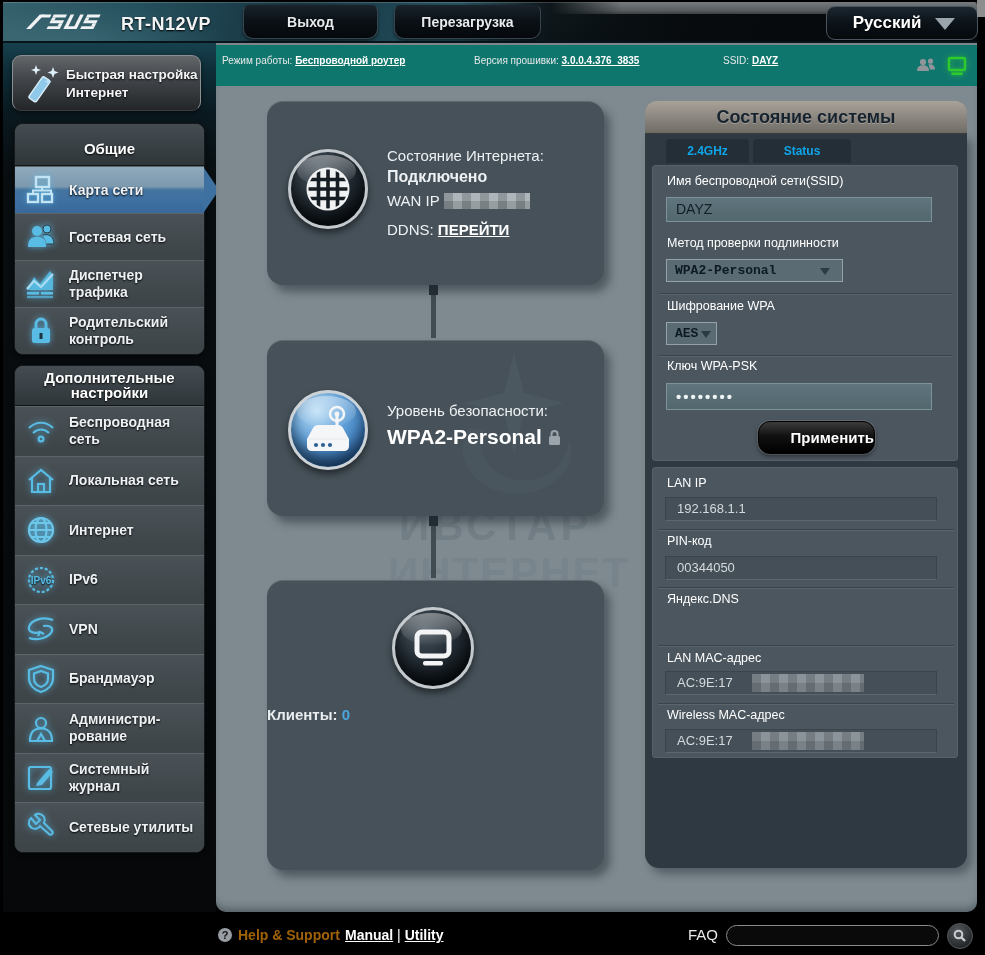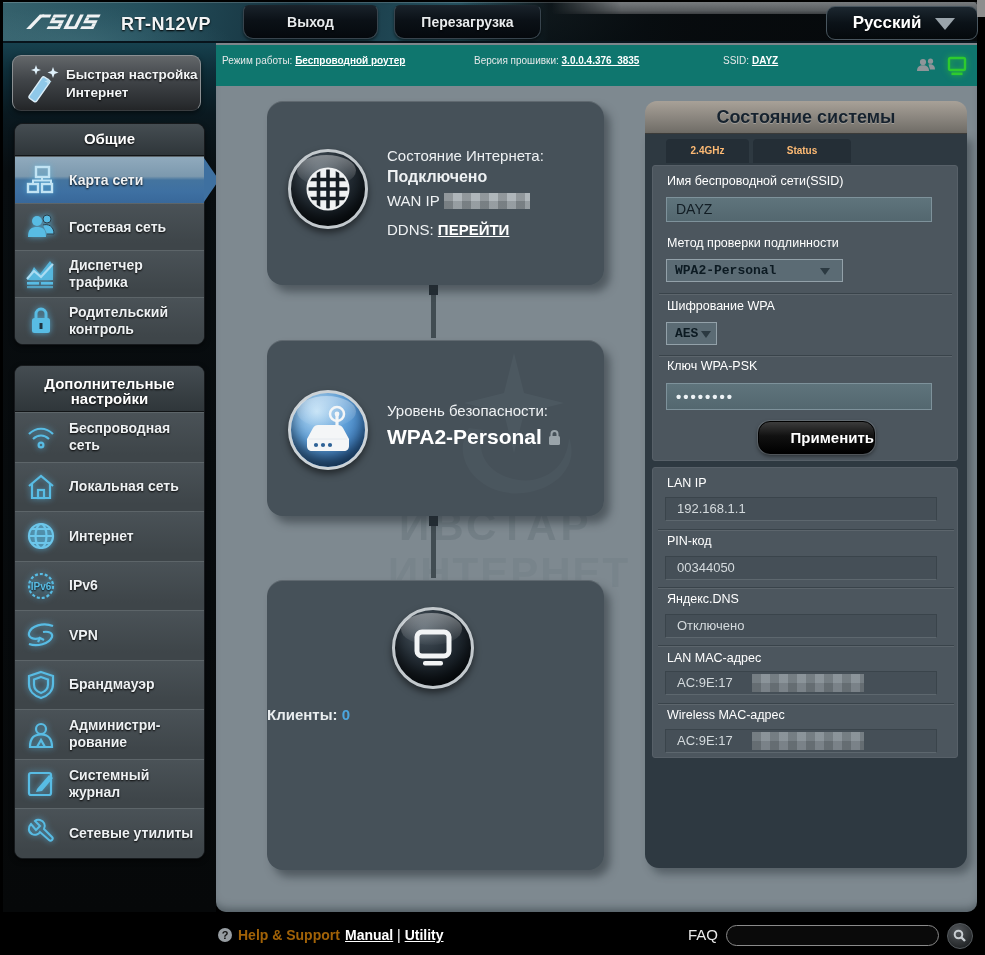--- a/index.html
+++ b/index.html
@@ -27,27 +27,27 @@
 #infobar u{text-decoration:underline;font-weight:bold;color:#fff}
 
 #sidebar{position:absolute;left:3px;top:43px;width:213px;height:869px;
  background:linear-gradient(180deg,#17414e 0%,#0e2d38 28px,#0a1920 70px,#080d10 130px,#060809 100%)}
 #qis{position:absolute;left:9px;top:12px;width:189px;height:56px;border-radius:9px;
  background:linear-gradient(#63676a,#42464a 42%,#2a2d30 88%,#232527);border:1px solid #8b8f92;border-bottom-color:#3a3d40;
  box-shadow:0 2px 5px rgba(0,0,0,.55)}
 #qis .txt{position:absolute;left:53px;top:10px;white-space:nowrap;color:#f3f5f6;font-weight:bold;font-size:13.5px;line-height:18px;text-shadow:0 1px 2px #000}
 .grp{position:absolute;left:11px;width:191px;background:#3b4347;border-radius:9px;border:1px solid #16191c;box-shadow:0 2px 5px rgba(0,0,0,.5)}
 .ghead{background:linear-gradient(#454d52,#2f363a);color:#fff;font-weight:bold;font-size:15px;text-align:center;
- padding:6px 0 7px;border-radius:8px 8px 0 0;border-bottom:1px solid #121517;text-shadow:0 1px 2px #000;line-height:18px}
+ padding:16px 0 7px;border-radius:8px 8px 0 0;border-bottom:1px solid #121517;text-shadow:0 1px 2px #000;line-height:18px}
 .item{position:relative;height:47px;border-top:1px solid #5d6569;background:linear-gradient(#4a5257,#3e4549 85%);
  display:flex;align-items:center;color:#eef1f3;font-weight:bold;font-size:14px;line-height:17px;text-shadow:0 1px 2px #000}
 .item:first-of-type{border-top:none}
 .item:last-of-type{border-radius:0 0 8px 8px}
 .g2 .item{height:49.5px}
-.g2 .ghead{line-height:15px;padding:10px 0 5px}
+.g2 .ghead{line-height:15px;padding:4px 0 5px}
 .item svg{margin:0 12px 0 10px;flex:none;filter:drop-shadow(0 0 3px rgba(90,190,235,.75))}
 .item.active{background:linear-gradient(#90aabd 0%,#7c99ae 42%,#44749f 50%,#3e70a2 75%,#38689a 100%)}
 .item.active::after{content:"";position:absolute;right:-15px;top:50%;margin-top:-22px;
  border-left:15px solid #3e70a0;border-top:22px solid transparent;border-bottom:22px solid transparent}
 
 #content{position:absolute;left:216px;top:86px;width:761px;height:826px;background:#7e8990;
  border-radius:0 0 10px 10px;box-shadow:inset 0 -8px 9px -5px rgba(42,53,59,.55)}
 .card{position:absolute;left:51px;width:337px;background:#465159;border-radius:16px;
  box-shadow:6px 7px 9px rgba(35,44,49,.5),inset 0 1px 0 rgba(255,255,255,.14)}
 #card1{top:15px;height:184px}
@@ -76,21 +76,21 @@
 
 #wm1{position:absolute;left:183px;top:416px;font-size:42px;font-weight:bold;letter-spacing:4px;color:rgba(78,92,100,.23)}
 #wm2{position:absolute;left:172px;top:463px;font-size:42px;font-weight:bold;letter-spacing:2px;color:rgba(84,98,106,.13)}
 
 #rpanel{position:absolute;left:429px;top:15px;width:322px;height:767px}
 #rphead{position:absolute;left:0;top:0;right:0;height:33px;border-radius:12px 12px 0 0;
  background:linear-gradient(#a8a198,#8d8881 48%,#6f6c66);border-bottom:1px solid #3c3c3a;
  color:#16222e;font-weight:bold;font-size:18px;text-align:center;line-height:32px;text-shadow:0 1px 0 rgba(255,255,255,.25)}
 #rpbody{position:absolute;left:0;top:33px;right:0;bottom:0;background:#2e3941;border-radius:0 0 14px 14px;
  box-shadow:5px 6px 9px rgba(35,45,50,.45)}
-.tab{position:absolute;top:5px;height:24px;background:#242e36;color:#fdba74;font-weight:bold;font-size:10px;
+.tab{position:absolute;top:5px;height:24px;background:#242e36;color:#0ea5e9;font-weight:bold;font-size:12px;
  text-align:center;line-height:24px;border-radius:4px 4px 0 0}
 #tab1{left:21px;width:83px}
 #tab2{left:108px;width:98px}
 .inner{position:absolute;left:7px;width:306px;background:#4c565e;border:1px solid #576068;border-radius:3px}
 #inner1{top:31px;height:296px}
 #inner2{top:333px;height:291px}
 .flabel{position:absolute;left:14px;color:#fff;font-weight:normal;font-size:12.5px;white-space:nowrap}
 .tinput{position:absolute;left:13px;width:266px;height:25px;background:linear-gradient(#5f747c,#53676f);
  border:1px solid #7e929b;color:#121d24;font-size:14px;font-family:"Liberation Sans",sans-serif;line-height:23px;padding-left:9px}
 .tsel{position:absolute;left:13px;height:23px;background:#5b6b74;border:1px solid #93a1a9;
@@ -408,21 +408,20 @@
     <div id="apply">Применить</div>
    </div>
    <div class="inner" id="inner2">
     <div class="flabel" style="top:8px">LAN IP</div>
     <div class="vbox" style="top:29px">192.168.1.1</div>
     <div class="divid" style="top:61px;left:5px;width:296px"></div>
     <div class="flabel" style="top:66px">PIN-код</div>
     <div class="vbox" style="top:88px">00344050</div>
     <div class="divid" style="top:119px;left:5px;width:296px"></div>
     <div class="flabel" style="top:124px">Яндекс.DNS</div>
-    <div class="vbox" style="top:146px">Отключено</div>
     <div class="divid" style="top:177px;left:5px;width:296px"></div>
     <div class="flabel" style="top:183px">LAN MAC-адрес</div>
     <div class="vbox" style="top:203px">AC:9E:17<span class="mz"></span></div>
     <div class="divid" style="top:235px;left:5px;width:296px"></div>
     <div class="flabel" style="top:240px">Wireless MAC-адрес</div>
     <div class="vbox" style="top:261px">AC:9E:17<span class="mz"></span></div>
    </div>
   </div>
  </div>
 </div>

